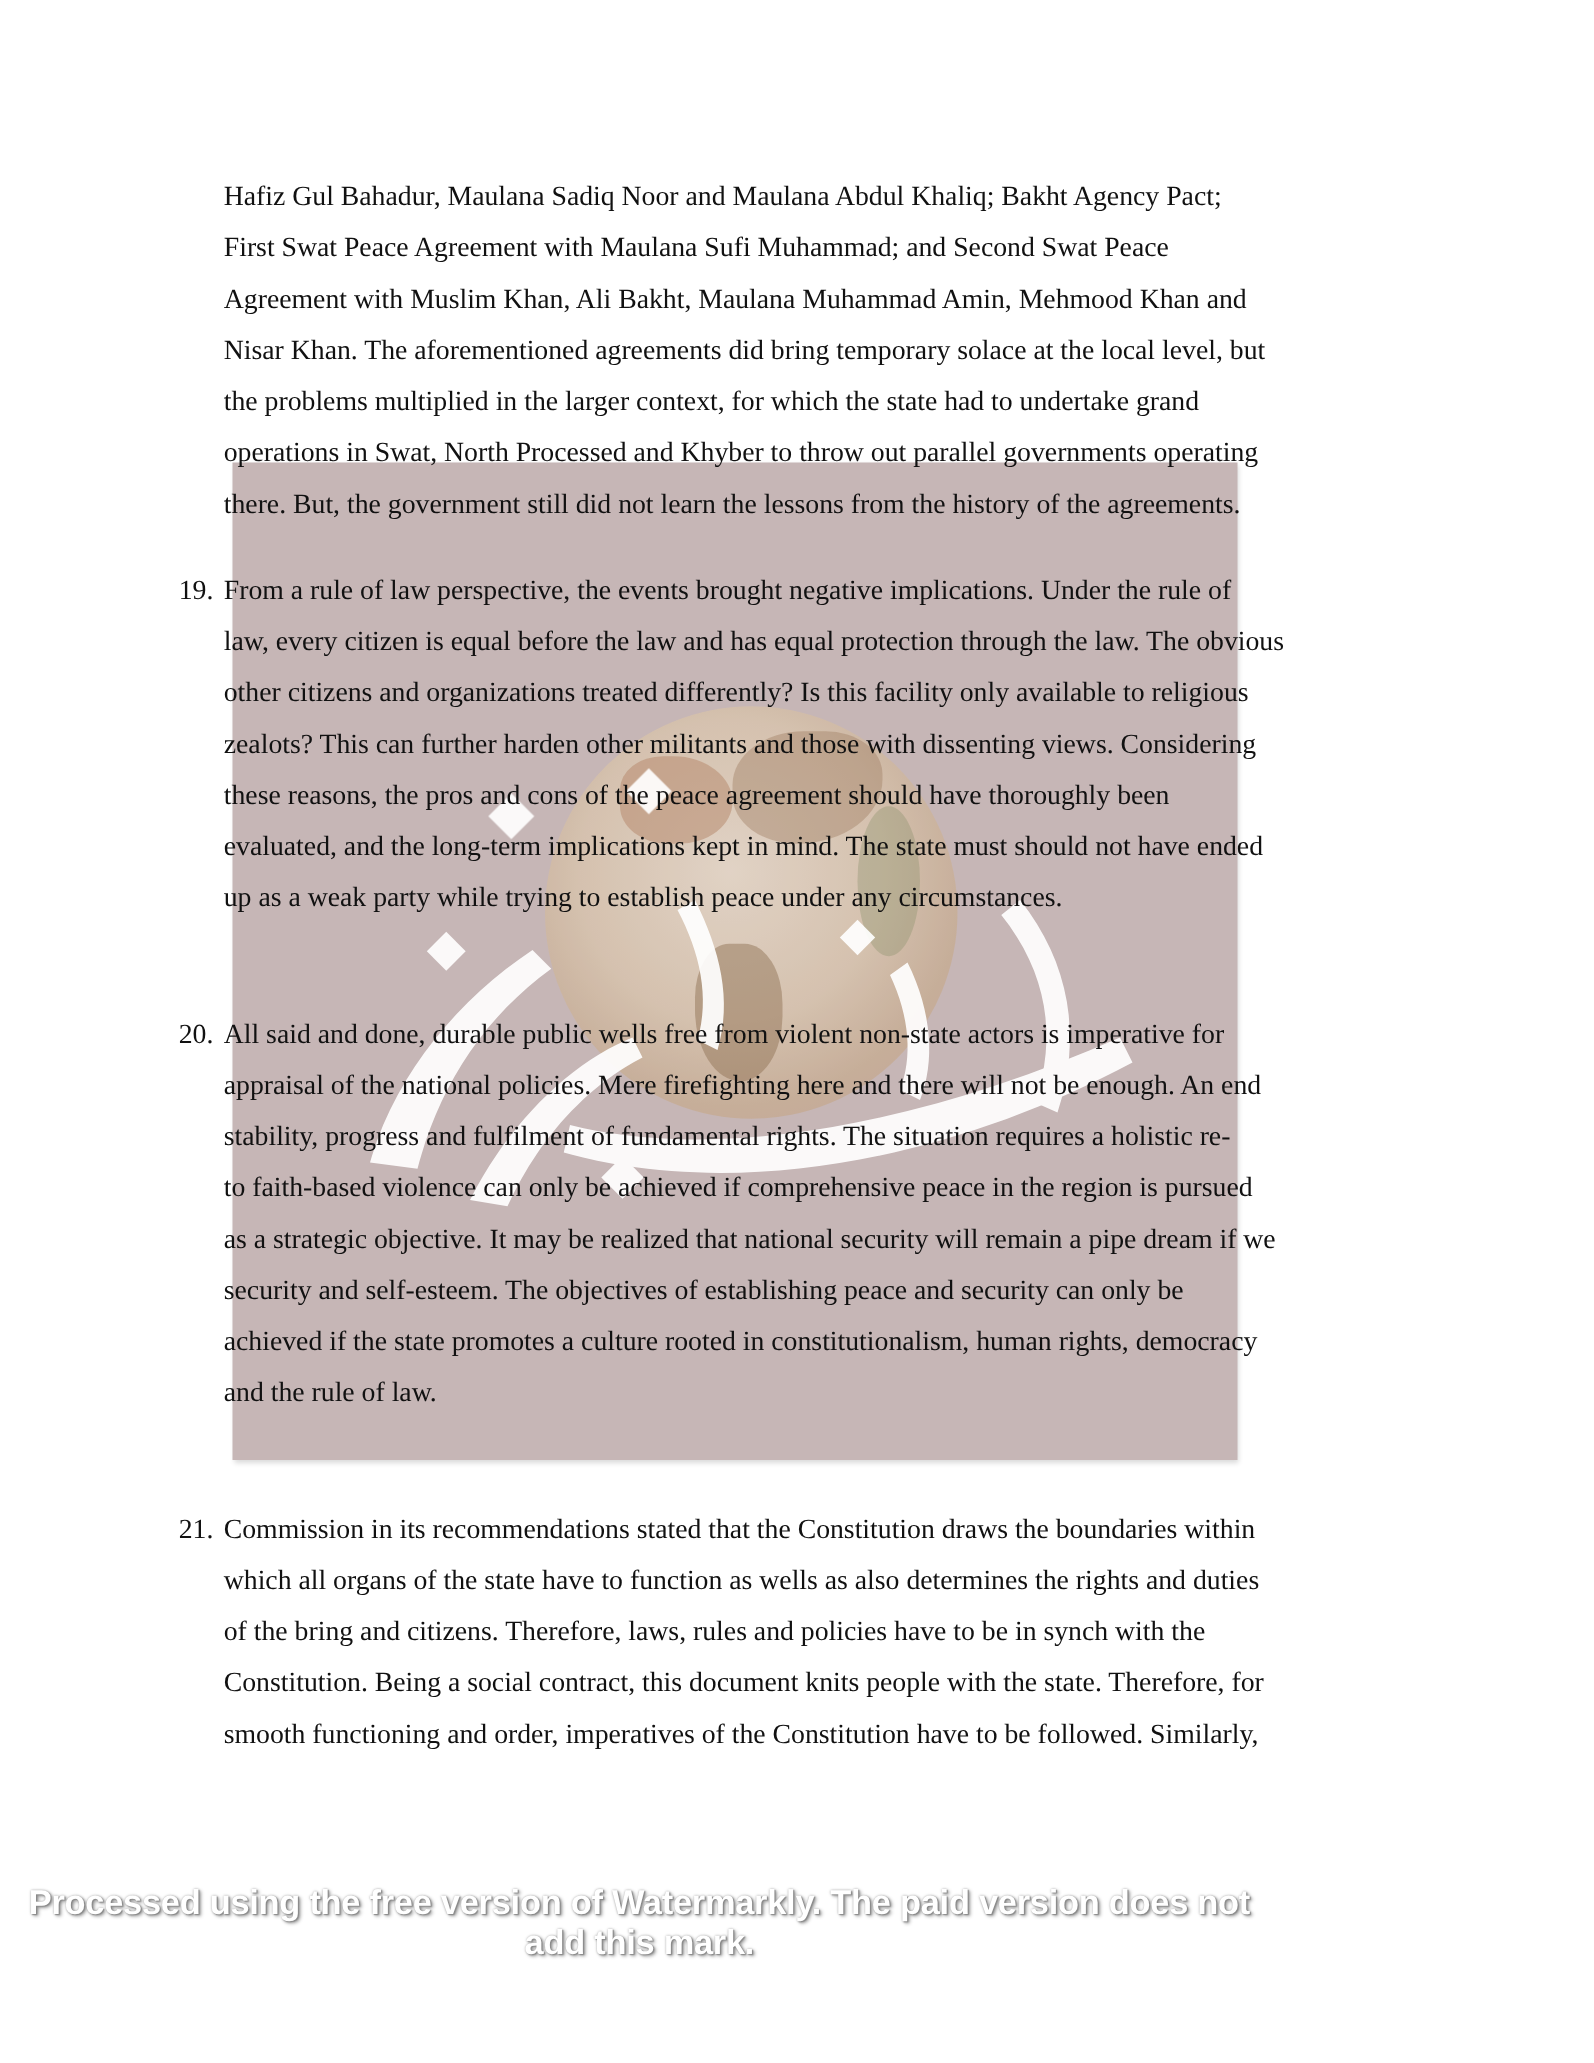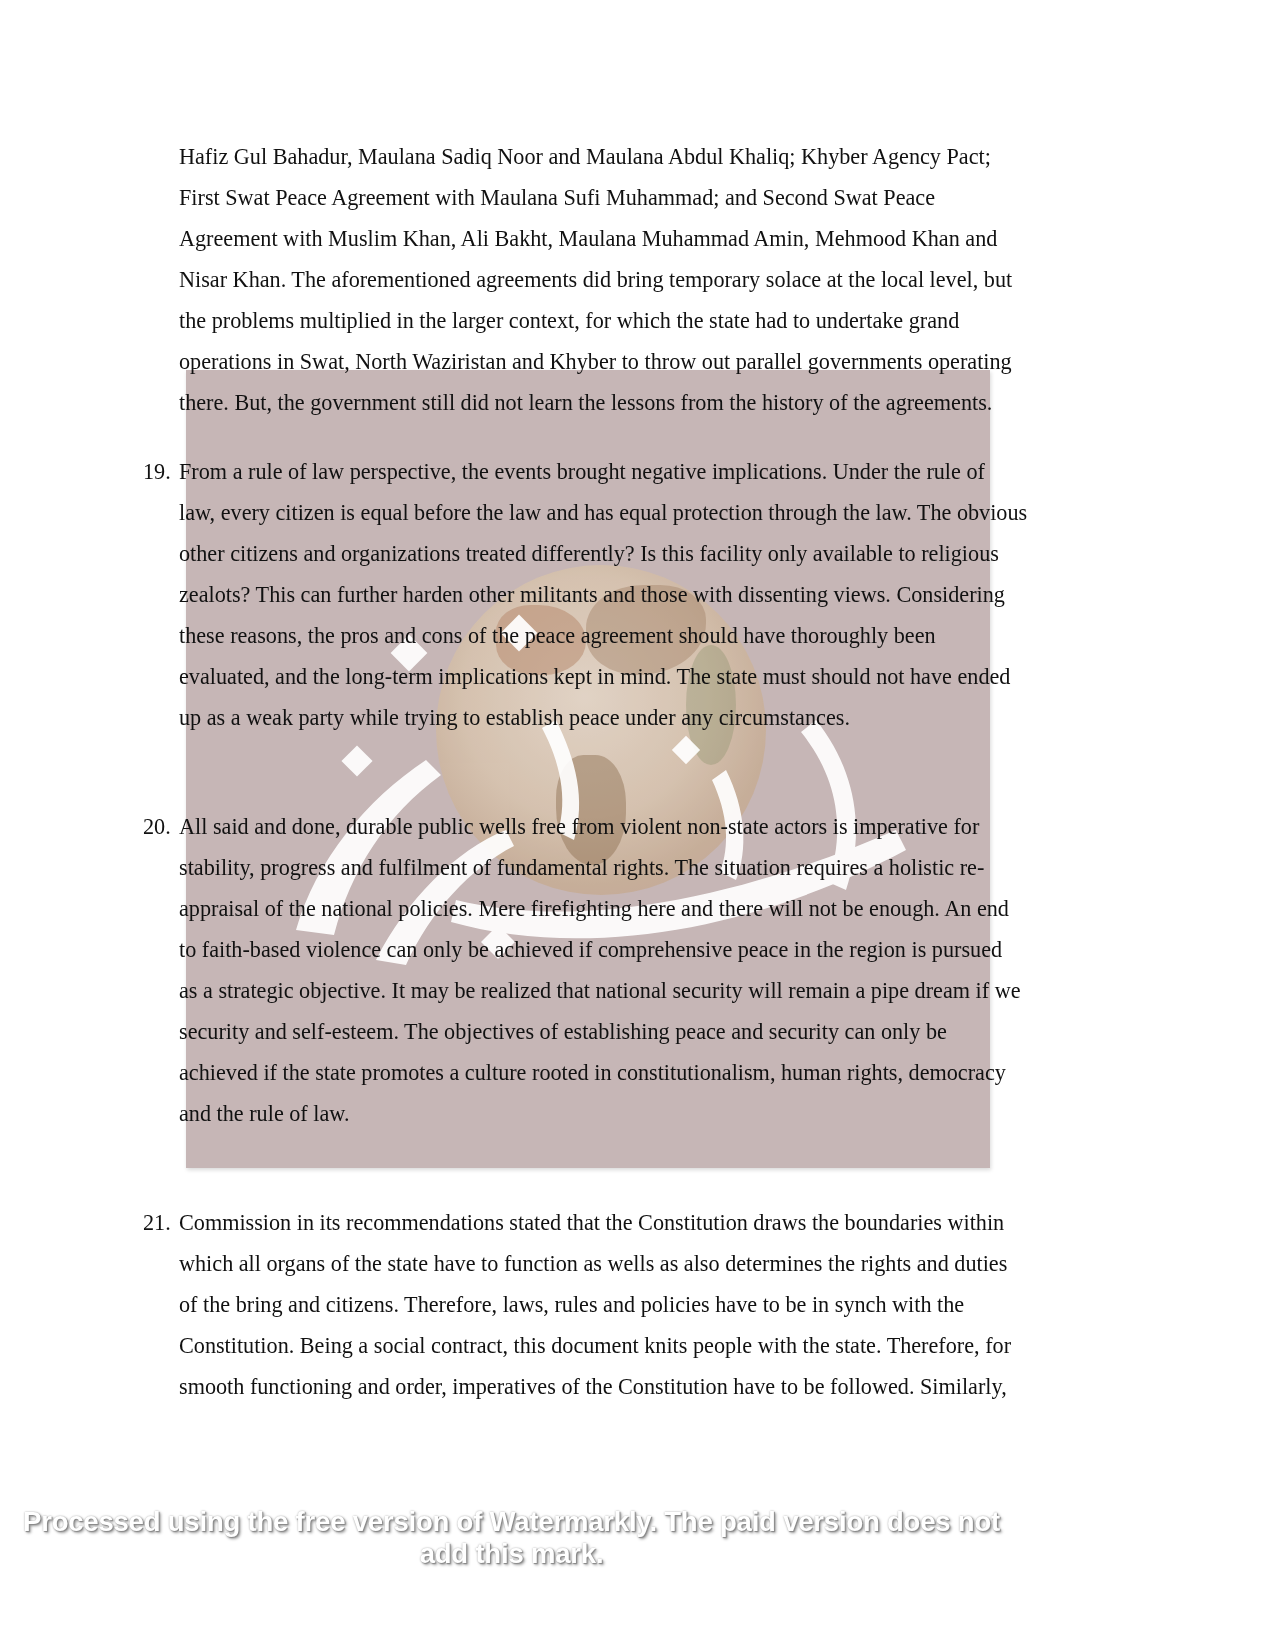--- a/index.html
+++ b/index.html
@@ -62,45 +62,45 @@
       <rect x="90" y="150" width="22" height="22" transform="rotate(45 101 161)"></rect>
       <rect x="230" y="330" width="24" height="24" transform="rotate(45 242 342)"></rect>
       <rect x="420" y="140" width="20" height="20" transform="rotate(45 430 150)"></rect>
       <path d="M300 120 C 320 160, 330 200, 318 240 L 302 232 C 312 198, 304 162, 286 128 Z"></path>
     </g>
   </svg>
 </div>
 
 <div class="page-text">
   <div class="para" style="top:136px;">
-    <p>Hafiz Gul Bahadur, Maulana Sadiq Noor and Maulana Abdul Khaliq; Khyber Agency Pact;</p>
+    <p>Hafiz Gul Bahadur, Maulana Sadiq Noor and Maulana Abdul Khaliq; Bakht Agency Pact;</p>
     <p>First Swat Peace Agreement with Maulana Sufi Muhammad; and Second Swat Peace</p>
     <p>Agreement with Muslim Khan, Ali Bakht, Maulana Muhammad Amin, Mehmood Khan and</p>
     <p>Nisar Khan. The aforementioned agreements did bring temporary solace at the local level, but</p>
     <p>the problems multiplied in the larger context, for which the state had to undertake grand</p>
-    <p>operations in Swat, North Waziristan and Khyber to throw out parallel governments operating</p>
+    <p>operations in Swat, North Processed and Khyber to throw out parallel governments operating</p>
     <p>there. But, the government still did not learn the lessons from the history of the agreements.</p>
   </div>
 
   <div class="para" style="top:451px;">
     <span class="num">19.</span>
     <p>From a rule of law perspective, the events brought negative implications. Under the rule of</p>
     <p>law, every citizen is equal before the law and has equal protection through the law. The obvious</p>
     <p>other citizens and organizations treated differently? Is this facility only available to religious</p>
     <p>zealots? This can further harden other militants and those with dissenting views. Considering</p>
     <p>these reasons, the pros and cons of the peace agreement should have thoroughly been</p>
     <p>evaluated, and the long-term implications kept in mind. The state must should not have ended</p>
     <p>up as a weak party while trying to establish peace under any circumstances.</p>
   </div>
 
   <div class="para" style="top:806px;">
     <span class="num">20.</span>
     <p>All said and done, durable public wells free from violent non-state actors is imperative for</p>
+    <p>appraisal of the national policies. Mere firefighting here and there will not be enough. An end</p>
     <p>stability, progress and fulfilment of fundamental rights. The situation requires a holistic re-</p>
-    <p>appraisal of the national policies. Mere firefighting here and there will not be enough. An end</p>
     <p>to faith-based violence can only be achieved if comprehensive peace in the region is pursued</p>
     <p>as a strategic objective. It may be realized that national security will remain a pipe dream if we</p>
     <p>security and self-esteem. The objectives of establishing peace and security can only be</p>
     <p>achieved if the state promotes a culture rooted in constitutionalism, human rights, democracy</p>
     <p>and the rule of law.</p>
   </div>
 
   <div class="para" style="top:1202px;">
     <span class="num">21.</span>
     <p>Commission in its recommendations stated that the Constitution draws the boundaries within</p>

